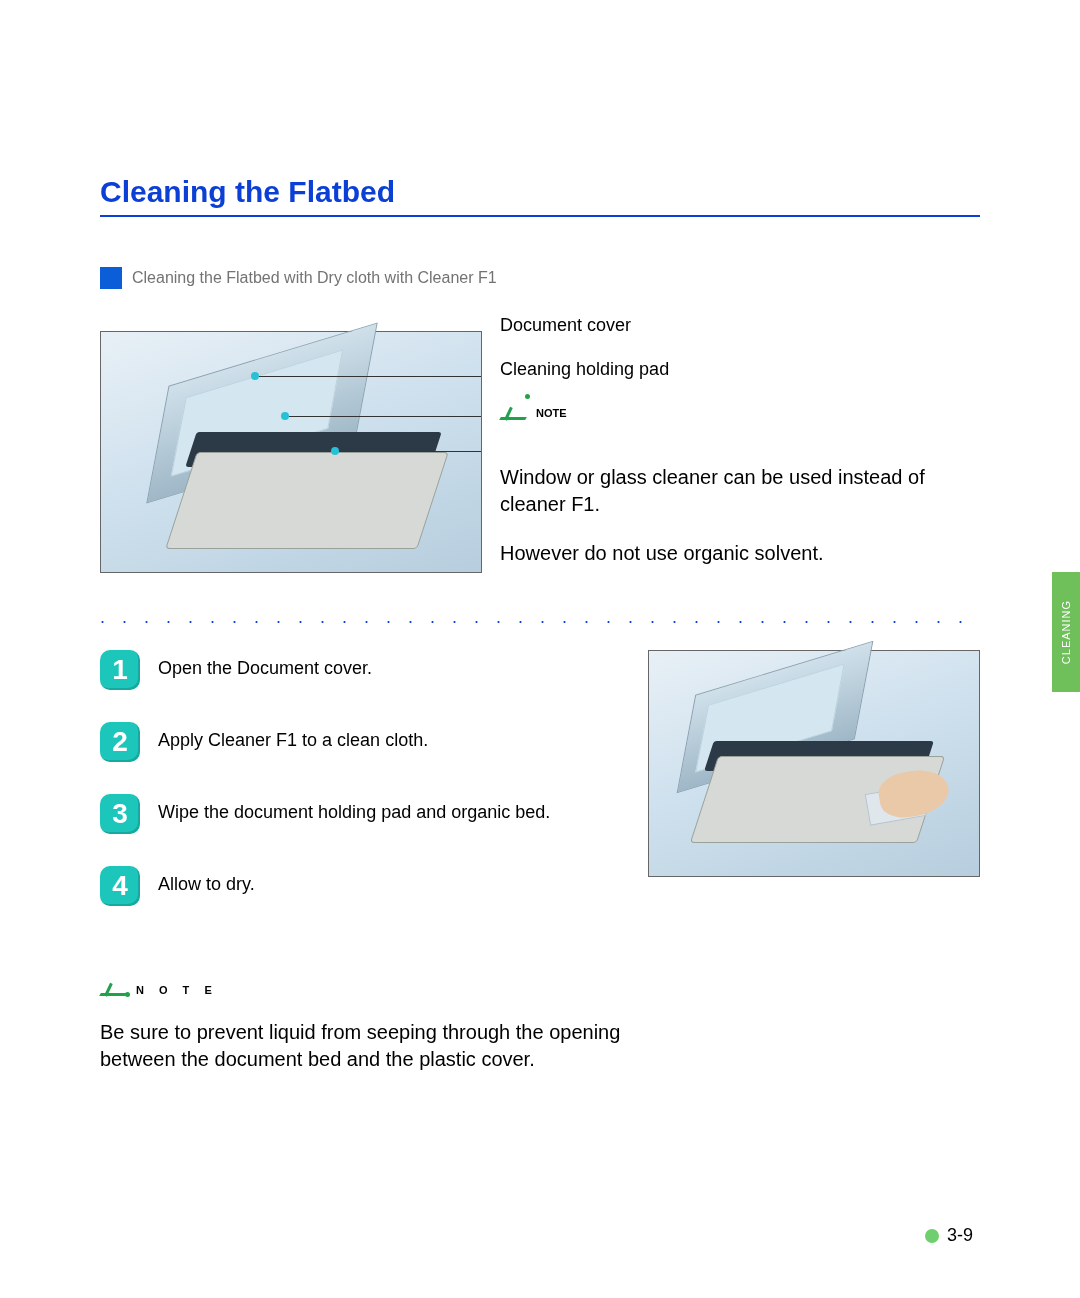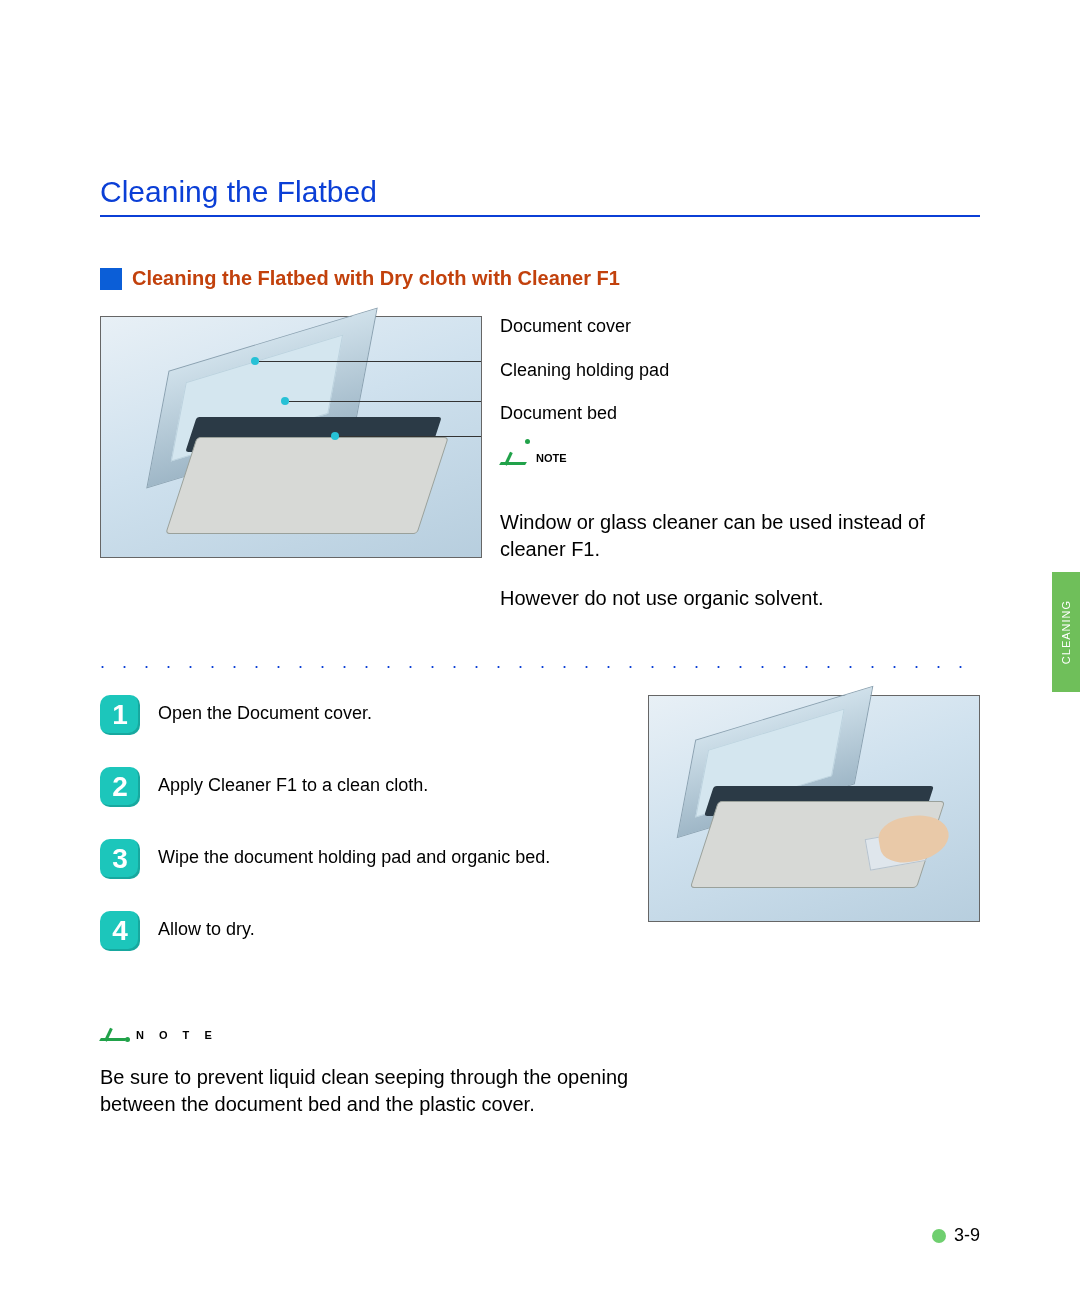--- a/index.html
+++ b/index.html
@@ -1,23 +1,23 @@
 <!DOCTYPE html>
 <html><head>
 <meta charset="utf-8">
 <style>
   html,body{margin:0;padding:0;background:#fff;font-family:Arial,Helvetica,sans-serif;color:#000}
   .page{width:1080px;height:1298px;position:relative;margin:0 auto;background:#fff}
   .content{position:absolute;left:100px;top:175px;right:100px}
-  .h1{font-size:30px;font-weight:normal;color:#0b3fd6;margin:0 0 6px 0}
+  .h1{font-size:30px;font-weight:bold;color:#0b3fd6;margin:0 0 6px 0}
   .rule{height:2px;background:#0b3fd6;margin-bottom:50px}
   .sub-row{display:flex;align-items:center;margin-bottom:26px;margin-top:10px}
   .sq{width:22px;height:22px;background:#0b5ed7;margin-right:10px;flex:none}
-  .h2{font-size:20px;font-weight:bold;color:#c2410c}
-  .diagram-row{display:flex;align-items:flex-start}
+  .h2{font-size:16px;font-weight:normal;color:#737373}
+  .diagram-row{display:flex;align-items:center}
   .photo{width:380px;height:240px;border:1px solid #666;background:linear-gradient(160deg,#e8f0f6 0%,#cfe1ee 45%,#b7cede 100%);position:relative;flex:none}
   
   .scanner-body{position:absolute;left:80px;top:120px;width:250px;height:95px;background:#d7d9d6;transform:skewX(-18deg);border:1px solid #9aa19b;border-radius:4px}
   .scanner-bed{position:absolute;left:90px;top:100px;width:245px;height:35px;background:#2b3a46;transform:skewX(-18deg);border-radius:3px}
   .scanner-lid{position:absolute;left:60px;top:20px;width:200px;height:120px;background:linear-gradient(180deg,#cfe0ea,#9fb7c7);border:1px solid #8aa1b0;transform:skew(-18deg,-10deg) rotate(-8deg)}
   .pad{position:absolute;left:80px;top:40px;width:150px;height:80px;background:#d4e6ef;border:1px solid #bcd2de;transform:skew(-18deg,-10deg) rotate(-8deg)}
   .dot{width:8px;height:8px;border-radius:50%;background:#27c1d6;position:absolute}
   .lead{position:absolute;height:1px;background:#333}
   .labels{margin-left:18px;font-size:18px;line-height:1.2}
   .labels div{margin-bottom:22px}
@@ -35,21 +35,21 @@
   .step{display:flex;align-items:flex-start;margin-bottom:32px}
   .badge{width:40px;height:40px;border-radius:10px;background:#1cc6bb;color:#fff;font-weight:bold;font-size:28px;display:flex;align-items:center;justify-content:center;margin-right:18px;flex:none;box-shadow:inset -2px -2px 0 rgba(0,0,0,.15)}
   .step-txt{font-size:18px;line-height:1.35;margin-top:6px;max-width:400px}
   .photo2{width:330px;height:225px;border:1px solid #666;background:linear-gradient(160deg,#e8f0f6 0%,#cfe1ee 45%,#b7cede 100%);position:relative;flex:none;margin-left:20px}
   .hand{position:absolute;right:30px;bottom:60px;width:70px;height:45px;background:#e9c9a8;border-radius:40% 50% 50% 40%;transform:rotate(-10deg)}
   .cloth{position:absolute;right:55px;bottom:55px;width:55px;height:30px;background:#dfe6ec;border:1px solid #b7c3cd;transform:rotate(-10deg)}
   .bottom-note{margin-top:40px}
   .bottom-note .note-txt{max-width:560px}
   .side-tab{position:absolute;right:0;top:572px;width:28px;height:120px;background:#6fbf5a;color:#fff;font-size:11px;letter-spacing:1px;display:flex;align-items:center;justify-content:center}
   .side-tab span{transform:rotate(-90deg);white-space:nowrap}
-  .footer{position:absolute;right:100px;bottom:52px;display:flex;align-items:center;font-size:18px}
+  .footer{position:absolute;right:107px;bottom:52px;display:flex;align-items:center;font-size:18px}
   .fdot{width:14px;height:14px;border-radius:50%;background:#6fcf6f;margin-right:8px}
   .spaced{letter-spacing:6px}
 </style>
 </head>
 <body>
 
 <div class="page">
 
   <div class="side-tab">
     <span>CLEANING</span>
@@ -74,21 +74,20 @@
         <div class="dot" style="left:150px;top:40px"></div>
         <div class="lead" style="left:158px;top:44px;width:222px"></div>
         <div class="dot" style="left:180px;top:80px"></div>
         <div class="lead" style="left:188px;top:84px;width:192px"></div>
         <div class="dot" style="left:230px;top:115px"></div>
         <div class="lead" style="left:238px;top:119px;width:142px"></div>
       </div>
       <div class="labels">
         <div>Document cover</div>
         <div>Cleaning holding pad</div>
-        <div>Document bed</div>
 
         <div class="note-block">
           <div class="note-hd">
             <div class="note-ico">
                 <div class="note-dot"></div>
               </div>
             <div class="note-ttl">NOTE</div>
           </div>
           <div class="note-txt">Window or glass cleaner can be used instead of cleaner F1.</div>
           <div class="note-txt">However do not use organic solvent.</div>
@@ -127,21 +126,21 @@
       </div>
     </div>
 
     <div class="bottom-note">
       <div class="note-hd">
         <div class="note-ico">
             <div class="note-dot"></div>
           </div>
         <div class="note-ttl spaced">N O T E</div>
       </div>
-      <div class="note-txt">Be sure to prevent liquid clean seeping through the opening between the document bed and the plastic cover.</div>
+      <div class="note-txt">Be sure to prevent liquid from seeping through the opening between the document bed and the plastic cover.</div>
     </div>
 
   </div>
 
   <div class="footer">
     <div class="fdot"></div>
     <span>3-9</span>
   </div>
 
 </div>

